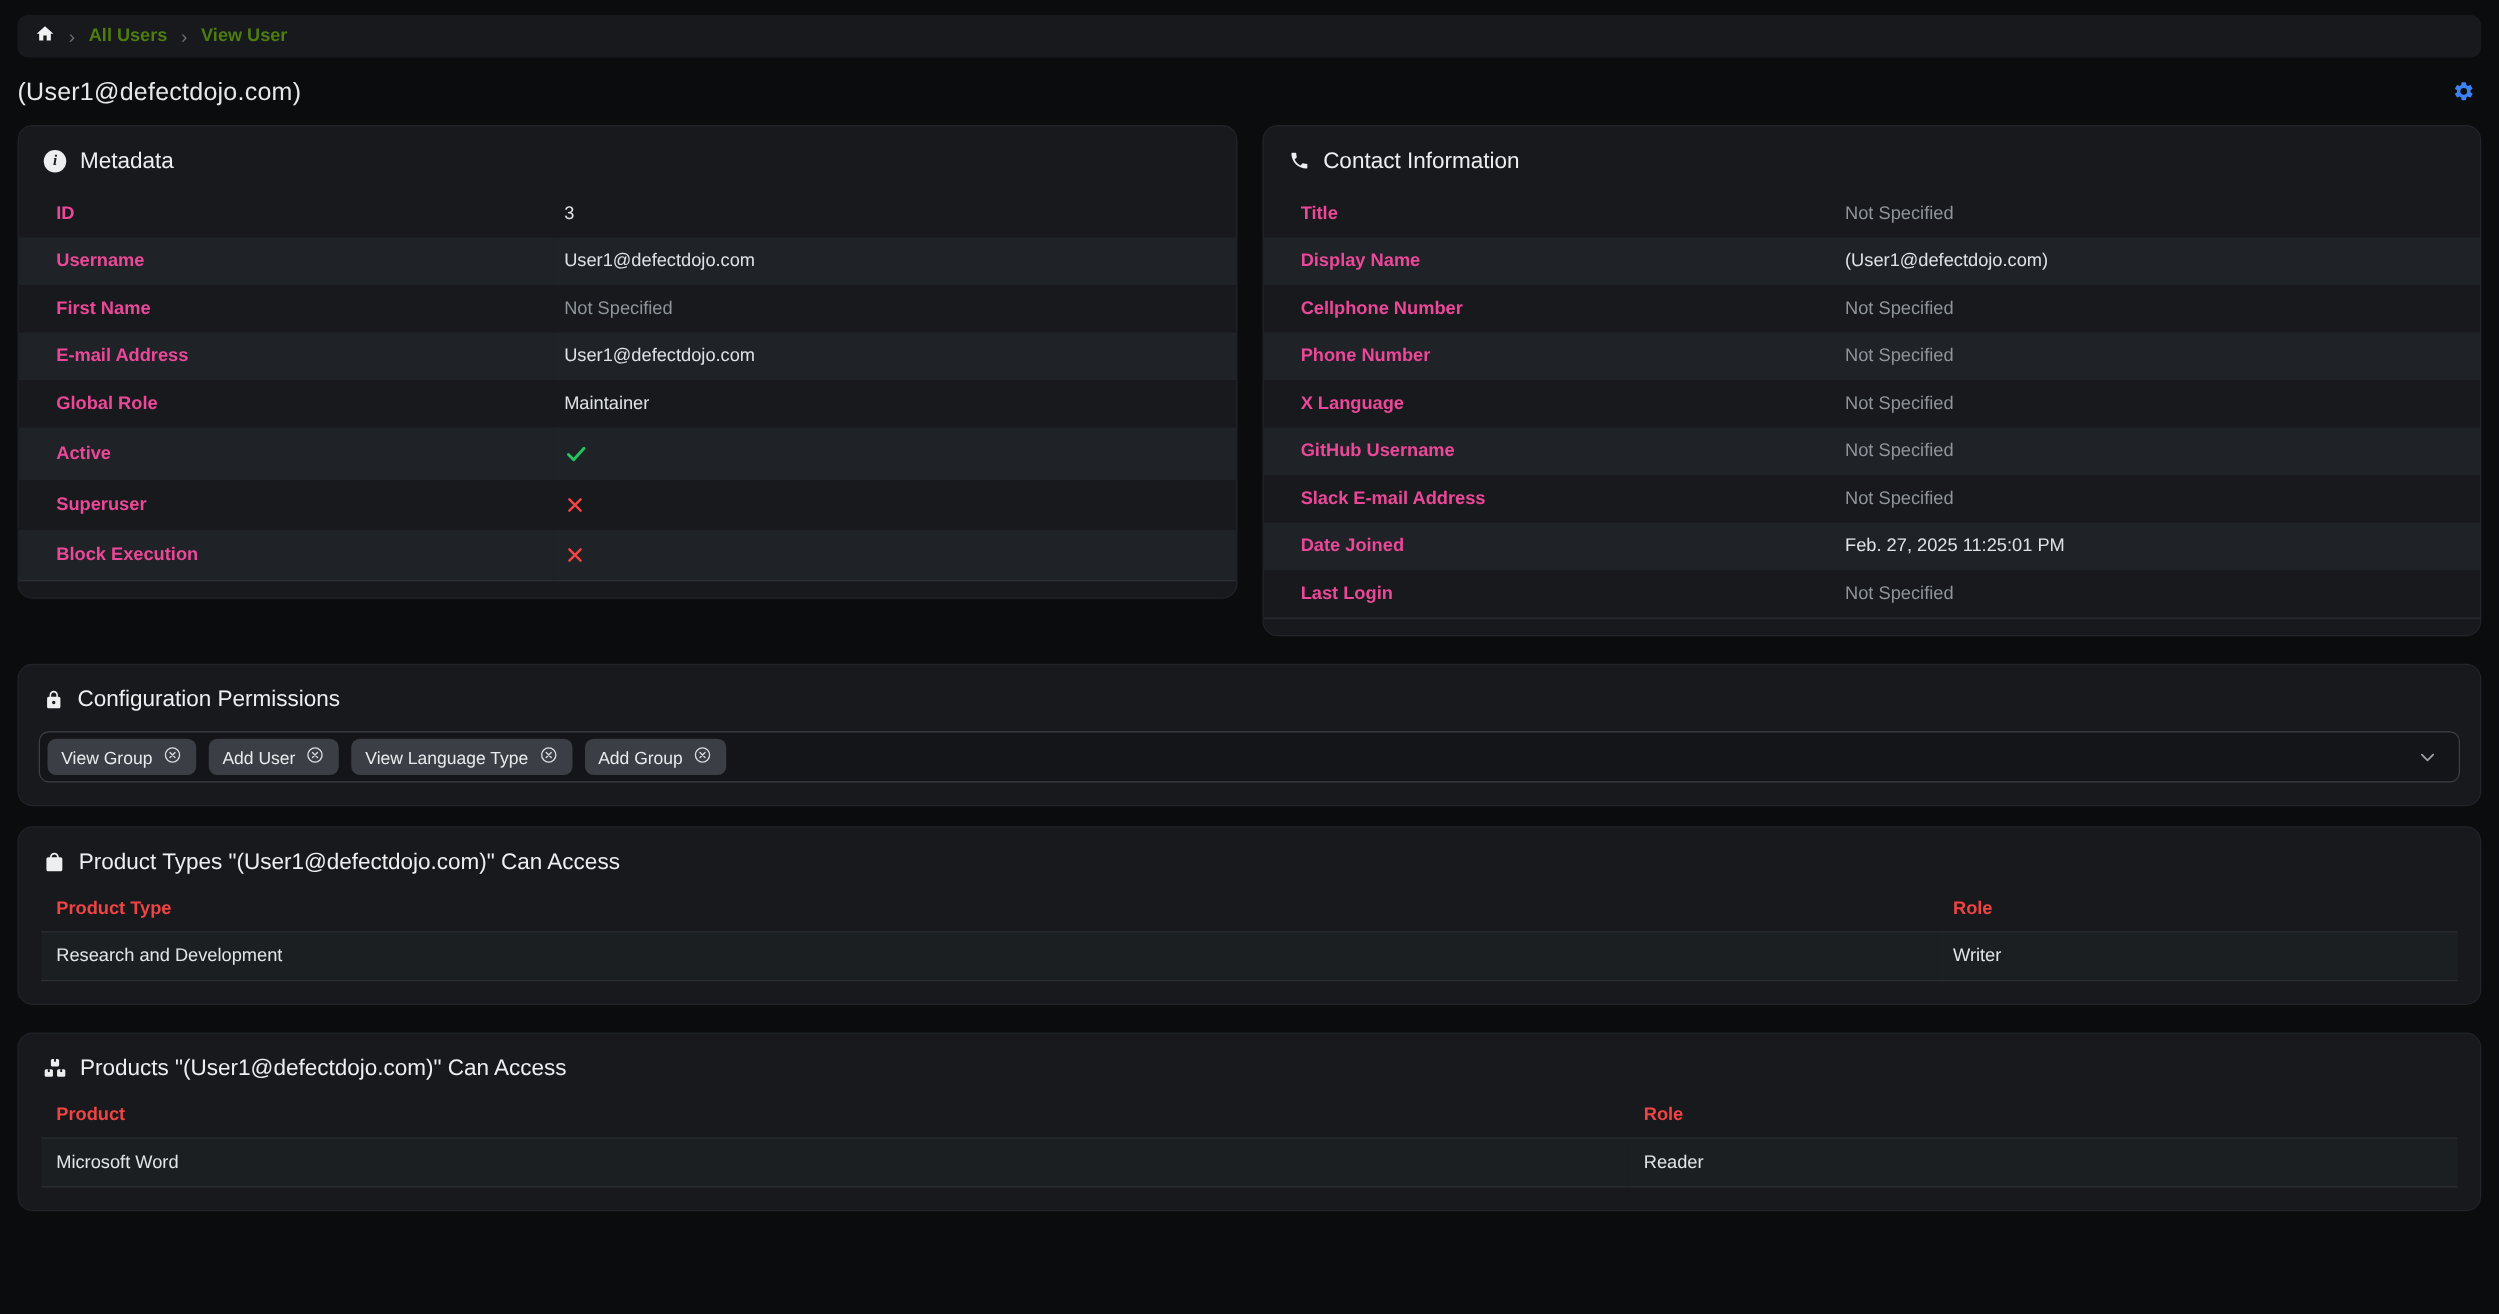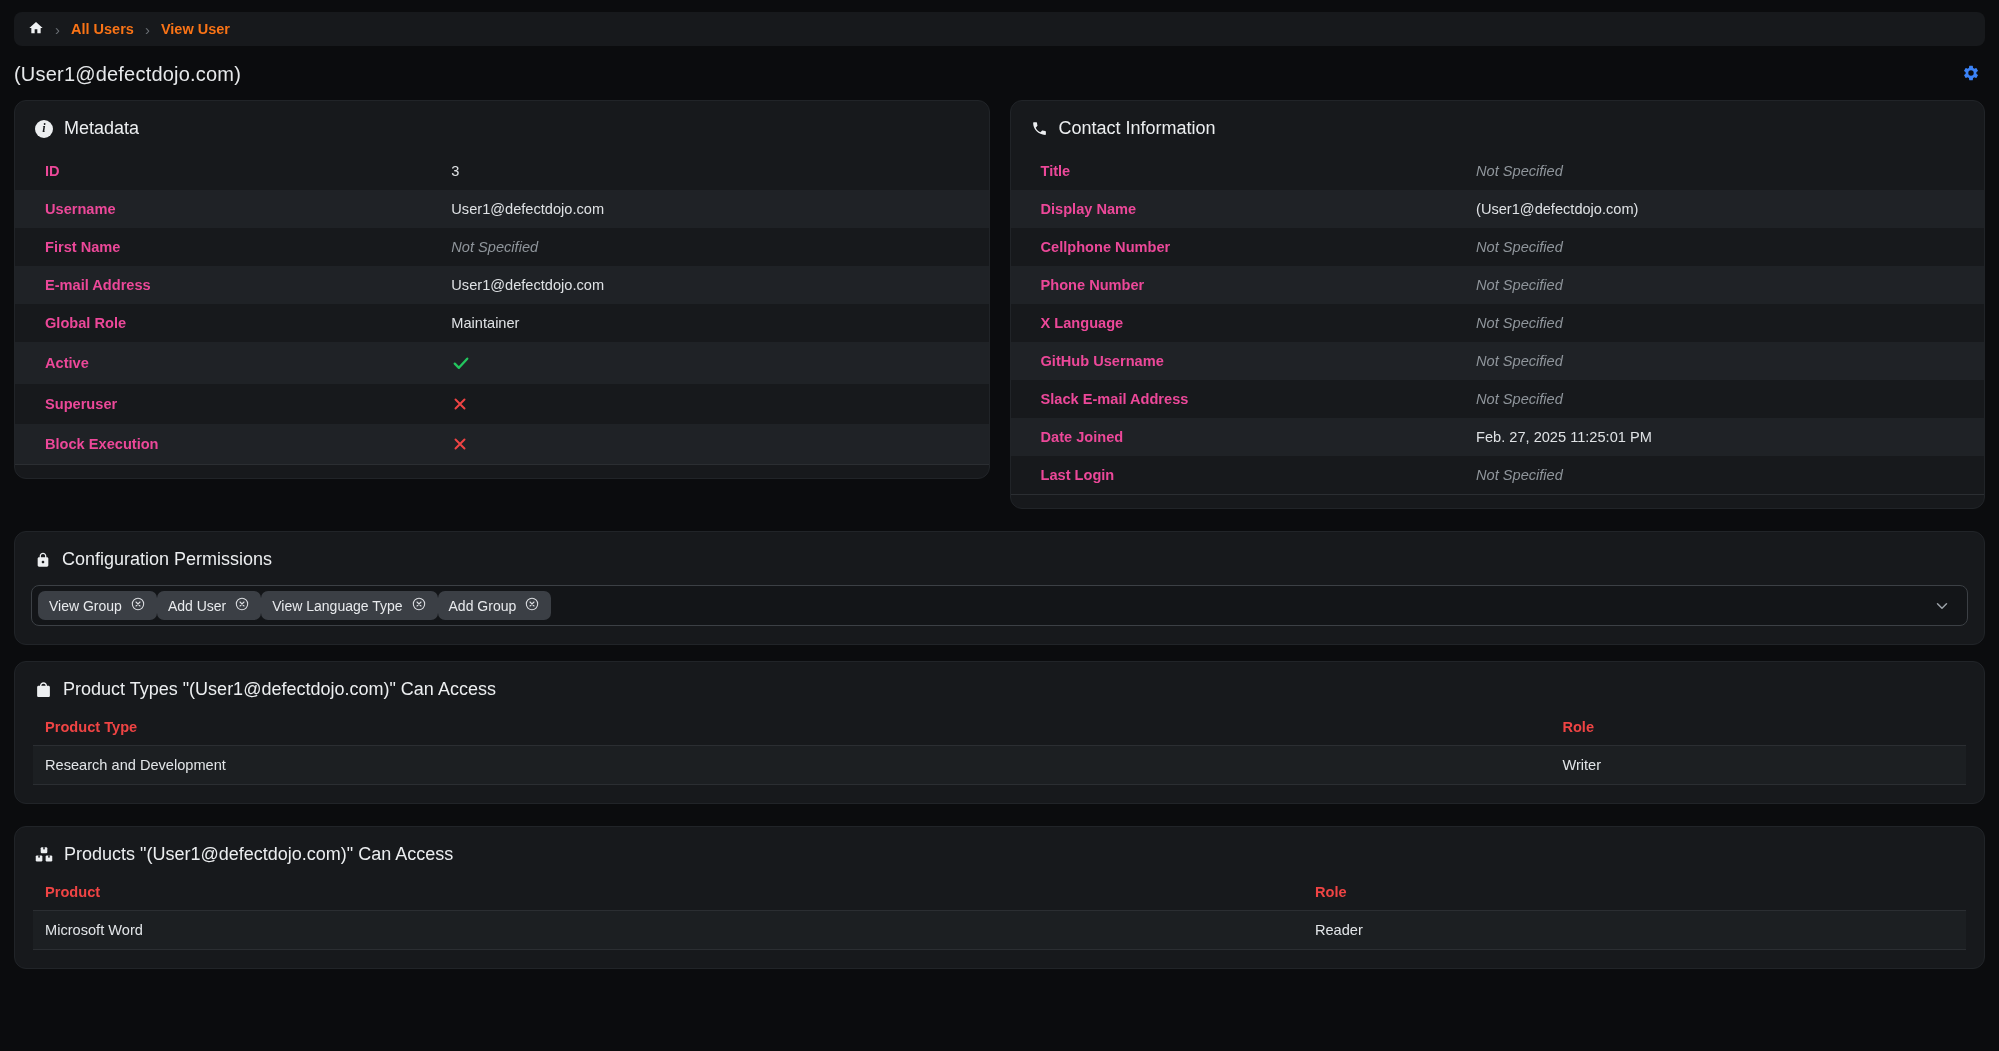--- a/index.html
+++ b/index.html
@@ -13,21 +13,21 @@
   }
   a { text-decoration:none; }
 
   
   .breadcrumb {
     margin:12px 14px 0; height:34px;
     background:#17191c; border-radius:8px;
     display:flex; align-items:center; gap:11px;
     padding:0 14px; font-size:14.5px; font-weight:700;
   }
-  .breadcrumb a { color:#f97316; }
+  .breadcrumb a { color:#4d7c0f; }
   .crumb-sep { color:#6b7076; font-weight:400; font-size:15px; }
   .home-link { display:flex; align-items:center; }
 
   
   .page-header {
     display:flex; justify-content:space-between; align-items:center;
     margin:15px 16px 0 14px;
   }
   .page-title { font-size:20px; font-weight:400; margin:0; color:#e6e8ea; letter-spacing:.2px; }
   .gear-btn { background:none; border:none; padding:3px; cursor:pointer; display:flex; }
@@ -58,30 +58,30 @@
   
   .kv { width:100%; border-collapse:collapse; font-size:14.6px; }
   .kv tr:nth-child(even) { background:#1f2226; }
   .kv tr:last-child { border-bottom:1px solid #2b2e32; }
   .kv th {
     text-align:left; font-weight:700; color:#ec4899;
     padding:11px 8px 11px 30px; width:44%;
   }
   .contact-kv th { width:47%; }
   .kv td { padding:11px 8px; color:#dfe2e5; }
-  .kv td.muted { color:#8f959b; font-style:italic; }
+  .kv td.muted { color:#8f959b; }
   .kv-pad { height:13px; }
   .vicon { display:inline-flex; vertical-align:middle; }
 
   
   .multiselect {
     margin:2px 16px 18px; min-height:40px;
     border:1px solid #3c4045; border-radius:8px;
     background:#131518;
-    display:flex; align-items:center; gap:0;
+    display:flex; align-items:center; gap:10px;
     padding:5px 16px 5px 6px;
   }
   .tag {
     background:#3b3f45; border-radius:7px;
     padding:5px 11px; font-size:14px; color:#e8eaed;
     display:inline-flex; align-items:center; gap:8px; white-space:nowrap;
   }
   .tag-x { display:flex; background:none; border:none; padding:0; cursor:pointer; }
   .chev { margin-left:auto; display:flex; }
 

